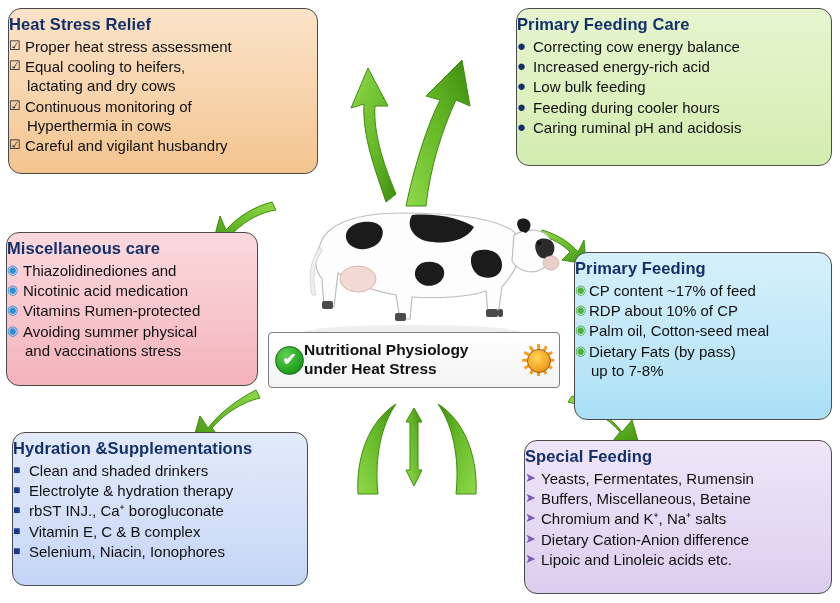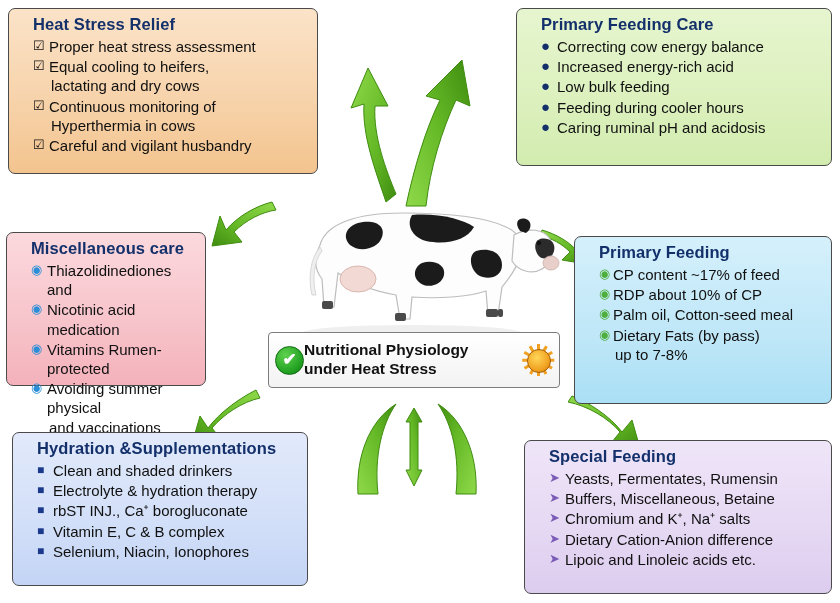--- a/index.html
+++ b/index.html
@@ -15,22 +15,22 @@
     width: 840px;
     height: 603px;
     overflow: hidden;
     background: #ffffff;
   }
 
   .box {
     position: absolute;
     box-sizing: border-box;
     border: 1px solid #4a4a4a;
-    border-radius: 7px;
-    padding: 6px 8px 6px 24px;
+    border-radius: 13px;
+    padding: 6px 8px 6px 0;
   }
   .box h3 {
     margin: 0 0 3px 0;
     font-size: 16.5px;
     font-weight: bold;
     color: #13306b;
     letter-spacing: 0.1px;
   }
   .box ul {
     list-style: none;
@@ -64,27 +64,27 @@
   }
   #heat-stress-relief li .bullet { color: #111; font-size: 13px; }
 
   #primary-feeding-care {
     left: 516px; top: 8px; width: 316px; height: 158px;
     background: linear-gradient(to bottom, #e6f5cf 0%, #dcf0bd 60%, #d2ecaf 100%);
   }
   #primary-feeding-care li .bullet { color: #13306b; font-size: 15px; top: -1px; }
 
   #miscellaneous-care {
-    left: 6px; top: 232px; width: 200px; height: 154px;
+    left: 6px; top: 232px; width: 252px; height: 154px;
     background: linear-gradient(to bottom, #fbd9dd 0%, #f7c3ca 60%, #f4b2bb 100%);
   }
   #miscellaneous-care li .bullet { color: #2a8fd8; font-size: 13px; top: 0px; }
 
   #primary-feeding {
-    left: 574px; top: 236px; width: 258px; height: 168px;
+    left: 574px; top: 252px; width: 258px; height: 168px;
     background: linear-gradient(to bottom, #d5f0fb 0%, #bfe7f8 60%, #aadff5 100%);
   }
   #primary-feeding li { padding-left: 14px; }
   #primary-feeding li .bullet { color: #4faf3e; font-size: 13px; }
 
   #hydration-supplementations {
     left: 12px; top: 432px; width: 296px; height: 154px;
     background: linear-gradient(to bottom, #e2eafb 0%, #d2dff8 60%, #c3d4f5 100%);
   }
   #hydration-supplementations li .bullet { color: #1b3a8c; font-size: 12px; top: 1px; }

